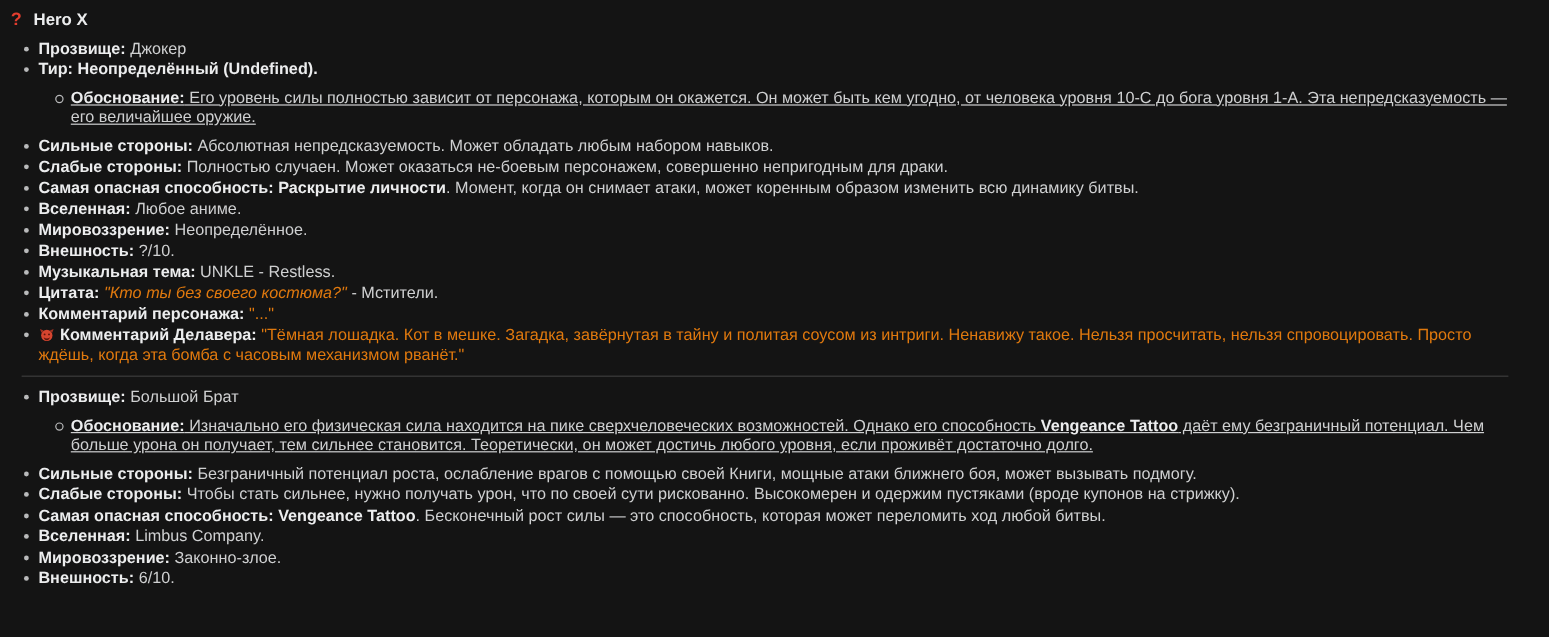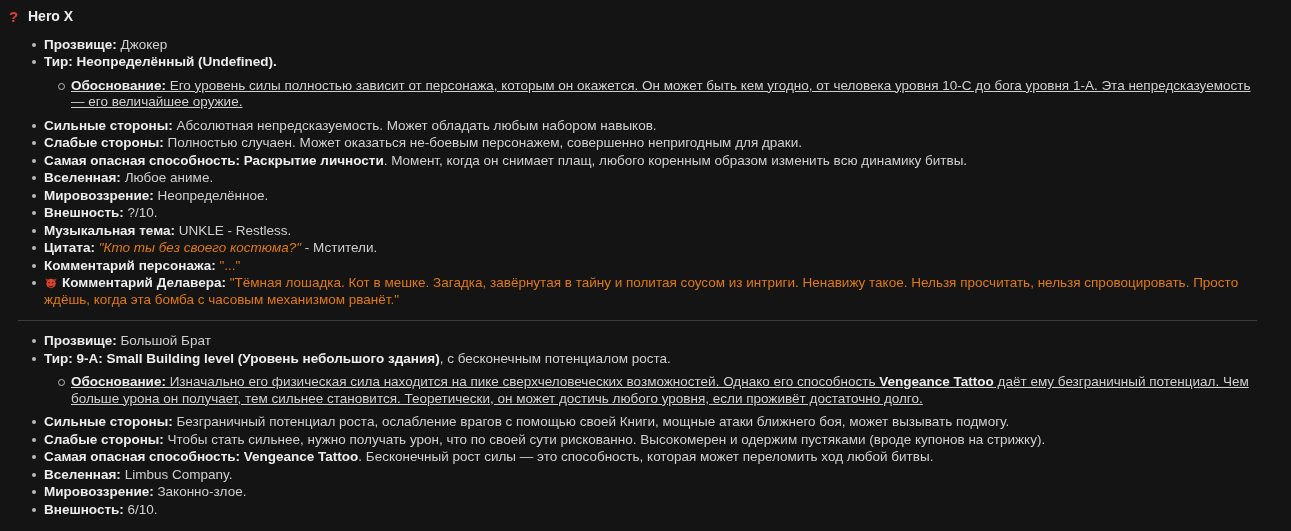--- a/index.html
+++ b/index.html
@@ -10,21 +10,21 @@
     font-family:"Liberation Sans",sans-serif;
     font-size:13.5px;line-height:16.5px;
   }
   .doc{padding:5px 20px 0 6px;}
   .sec-header{
     display:flex;align-items:center;gap:7px;
     font-weight:bold;font-size:14px;color:var(--bold_text,#ecedee);
     margin:3px 0 8px 0;
   }
   .hicon{display:inline-flex;width:15px;justify-content:center;}
-  ul{list-style:none;margin:12px;padding:0;}
+  ul{list-style:none;margin:0;padding:0;}
   li{position:relative;padding-left:26px;margin:0 0 1px 0;}
   li.lvl1::before{
     content:"";position:absolute;left:14px;top:6px;
     width:4px;height:4px;border-radius:50%;background:var(--bullet,#b9babb);
   }
   li.lvl2{padding-left:53px;margin:7px 0 7px 0;text-decoration:underline;}
   li.lvl2::before{
     content:"";position:absolute;left:40px;top:5px;
     width:5px;height:5px;border-radius:50%;
     border:1.2px solid var(--bullet,#b9babb);background:transparent;
@@ -47,39 +47,38 @@
         <span class="q-icon">?</span>
       </span>
       <span>Hero X</span>
     </div>
     <ul>
       <li class="lvl1"><span class="seg-b">Прозвище:</span><span class="seg-n"> Джокер</span></li>
       <li class="lvl1"><span class="seg-b">Тир: Неопределённый (Undefined).</span></li>
       <li class="lvl2"><span class="seg-b">Обоснование:</span><span class="seg-n"> Его уровень силы полностью зависит от персонажа, которым он окажется. Он может быть кем угодно, от человека уровня 10-C до бога уровня 1-A. Эта непредсказуемость — его величайшее оружие.</span></li>
       <li class="lvl1"><span class="seg-b">Сильные стороны:</span><span class="seg-n"> Абсолютная непредсказуемость. Может обладать любым набором навыков.</span></li>
       <li class="lvl1"><span class="seg-b">Слабые стороны:</span><span class="seg-n"> Полностью случаен. Может оказаться не-боевым персонажем, совершенно непригодным для драки.</span></li>
-      <li class="lvl1"><span class="seg-b">Самая опасная способность: Раскрытие личности</span><span class="seg-n">. Момент, когда он снимает плащ, любого коренным образом изменить всю динамику битвы.</span></li>
+      <li class="lvl1"><span class="seg-b">Самая опасная способность: Раскрытие личности</span><span class="seg-n">. Момент, когда он снимает атаки, может коренным образом изменить всю динамику битвы.</span></li>
       <li class="lvl1"><span class="seg-b">Вселенная:</span><span class="seg-n"> Любое аниме.</span></li>
       <li class="lvl1"><span class="seg-b">Мировоззрение:</span><span class="seg-n"> Неопределённое.</span></li>
       <li class="lvl1"><span class="seg-b">Внешность:</span><span class="seg-n"> ?/10.</span></li>
       <li class="lvl1"><span class="seg-b">Музыкальная тема:</span><span class="seg-n"> UNKLE - Restless.</span></li>
       <li class="lvl1"><span class="seg-b">Цитата:</span><span class="seg-n"> </span><span class="seg-q">"Кто ты без своего костюма?"</span><span class="seg-n"> - Мстители.</span></li>
       <li class="lvl1"><span class="seg-b">Комментарий персонажа:</span><span class="seg-n"> </span><span class="seg-o">"..."</span></li>
       <li class="lvl1"><span class="seg-icon"><svg width="14" height="14" viewBox="0 0 16 16">
             <path fill="#a33122" d="M1.5 2.5 5 4 2.8 6zM14.5 2.5 11 4l2.2 2z"></path>
             <circle cx="8" cy="8.6" r="5.4" fill="#d6452f"></circle>
             <circle cx="5.9" cy="7.6" r="0.9" fill="#5c140b"></circle>
             <circle cx="10.1" cy="7.6" r="0.9" fill="#5c140b"></circle>
             <path d="M5 10.4c1.8 1.5 4.2 1.5 6 0-.5 1.8-1.6 2.7-3 2.7s-2.5-.9-3-2.7z" fill="#5c140b"></path>
           </svg></span><span class="seg-b">Комментарий Делавера:</span><span class="seg-n"> </span><span class="seg-o">"Тёмная лошадка. Кот в мешке. Загадка, завёрнутая в тайну и политая соусом из интриги. Ненавижу такое. Нельзя просчитать, нельзя спровоцировать. Просто ждёшь, когда эта бомба с часовым механизмом рванёт."</span></li>
     </ul>
     <div class="divider"></div>
     <ul>
       <li class="lvl1"><span class="seg-b">Прозвище:</span><span class="seg-n"> Большой Брат</span></li>
-      <li class="lvl1"><span class="seg-b">Тир: 9-A: Small Building level (Уровень небольшого здания)</span><span class="seg-n">, с бесконечным потенциалом роста.</span></li>
       <li class="lvl2"><span class="seg-b">Обоснование:</span><span class="seg-n"> Изначально его физическая сила находится на пике сверхчеловеческих возможностей. Однако его способность </span><span class="seg-b">Vengeance Tattoo</span><span class="seg-n"> даёт ему безграничный потенциал. Чем больше урона он получает, тем сильнее становится. Теоретически, он может достичь любого уровня, если проживёт достаточно долго.</span></li>
       <li class="lvl1"><span class="seg-b">Сильные стороны:</span><span class="seg-n"> Безграничный потенциал роста, ослабление врагов с помощью своей Книги, мощные атаки ближнего боя, может вызывать подмогу.</span></li>
       <li class="lvl1"><span class="seg-b">Слабые стороны:</span><span class="seg-n"> Чтобы стать сильнее, нужно получать урон, что по своей сути рискованно. Высокомерен и одержим пустяками (вроде купонов на стрижку).</span></li>
       <li class="lvl1"><span class="seg-b">Самая опасная способность: Vengeance Tattoo</span><span class="seg-n">. Бесконечный рост силы — это способность, которая может переломить ход любой битвы.</span></li>
       <li class="lvl1"><span class="seg-b">Вселенная:</span><span class="seg-n"> Limbus Company.</span></li>
       <li class="lvl1"><span class="seg-b">Мировоззрение:</span><span class="seg-n"> Законно-злое.</span></li>
       <li class="lvl1"><span class="seg-b">Внешность:</span><span class="seg-n"> 6/10.</span></li>
     </ul>
   </div>
 

